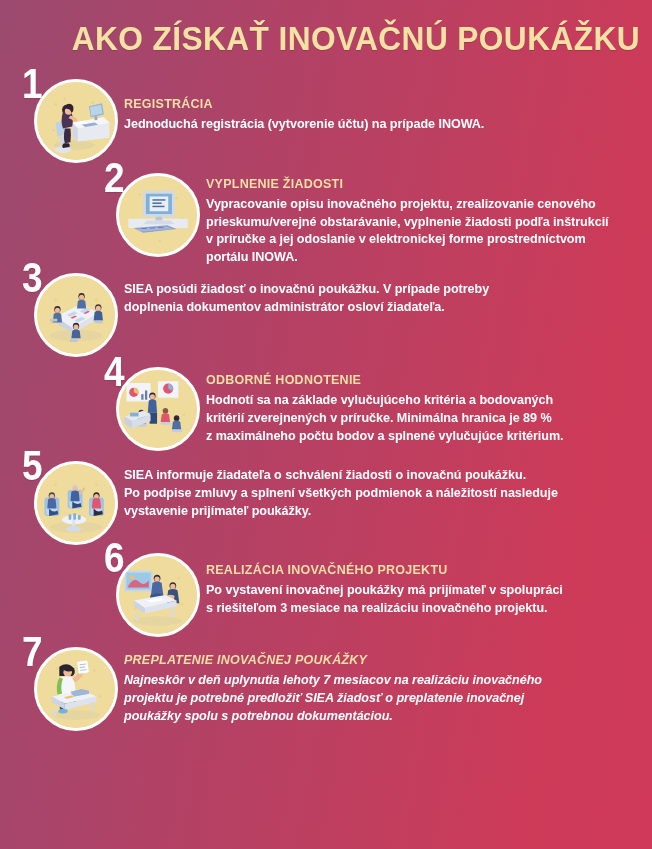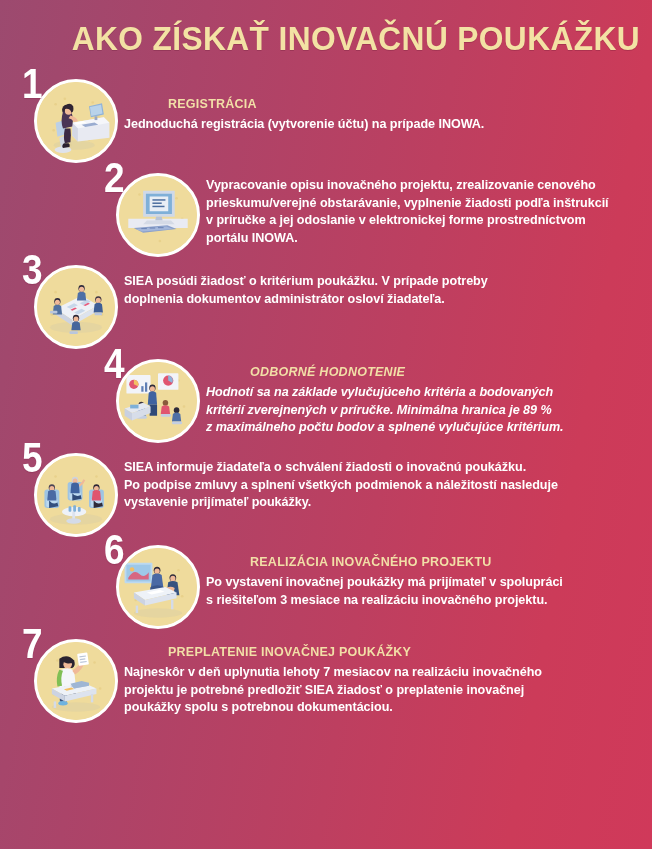--- a/index.html
+++ b/index.html
@@ -95,21 +95,20 @@
   }
 
   .step-head {
     color: #f2dfa7;
     font-size: 12.5px;
     font-weight: bold;
     letter-spacing: 0.25px;
     margin-bottom: 5px;
     font-stretch: condensed;
     text-transform: uppercase;
-    margin-left: 44px;
   }
 
   .step-body {
     color: #ffffff;
     font-size: 12.6px;
     line-height: 1.42;
     font-weight: bold;
     font-stretch: condensed;
     white-space: pre-line;
     letter-spacing: -0.05px;
@@ -120,24 +119,24 @@
   .s2 { margin-top: -4px; }
   .s3 { margin-top: -6px; }
   .s4 { margin-top: -4px; }
   .s5 { margin-top: -4px; }
   .s6 { margin-top: -6px; }
   .s7 { margin-top: -4px; }
 
   .s1 .step-text { padding-top: 24px; }
   .s2 .step-text { padding-top: 10px; }
   .s3 .step-text { padding-top: 14px; }
-  .s4 .step-text { padding-top: 12px; font-style: italic; }
+  .s4 .step-text { padding-top: 12px; }
   .s5 .step-text { padding-top: 12px; }
   .s6 .step-text { padding-top: 16px; }
-  .s7 .step-text { padding-top: 12px; }
+  .s7 .step-text { padding-top: 12px; font-style: italic; }
 </style>
 </head>
 <body>
 
 <div class="title-wrap">
   <h1 class="title">AKO ZÍSKAŤ INOVAČNÚ POUKÁŽKU</h1>
 </div>
 
 <div class="steps">
 
@@ -222,20 +221,21 @@
           <polygon points="18,57 51,54.4 58,57 25,59.8" fill="#a4b7db"></polygon>
           <g fill="#6f87b8">
             <rect x="24" y="56" width="6" height="1.2"></rect>
             <rect x="33" y="55.4" width="6" height="1.2"></rect>
             <rect x="42" y="55" width="6" height="1.2"></rect>
           </g>
         </svg>
       </div>
     </div>
     <div class="step-text">
+      <div class="step-head">VYPLNENIE ŽIADOSTI</div>
       <div class="step-body">Vypracovanie opisu inovačného projektu, zrealizovanie cenového
 prieskumu/verejné obstarávanie, vyplnenie žiadosti podľa inštrukcií
 v príručke a jej odoslanie v elektronickej forme prostredníctvom
 portálu INOWA.</div>
     </div>
   </div>
 
   <div class="step s3 step-indent-0">
     <div class="badge">
       <div class="num">3</div>
@@ -287,21 +287,21 @@
 
           <g fill="#b9c6dd">
             <rect x="14" y="46" width="8" height="3" rx="1"></rect>
             <rect x="62" y="48" width="8" height="3" rx="1"></rect>
             <rect x="35" y="68" width="9" height="3" rx="1"></rect>
           </g>
         </svg>
       </div>
     </div>
     <div class="step-text">
-      <div class="step-body">SIEA posúdi žiadosť o kritérium poukážku. V prípade potreby
+      <div class="step-body">SIEA posúdi žiadosť o inovačnú poukážku. V prípade potreby
 doplnenia dokumentov administrátor osloví žiadateľa.</div>
     </div>
   </div>
 
   <div class="step s4 step-indent-1">
     <div class="badge">
       <div class="num">4</div>
       <div class="circle">
         <svg viewBox="0 0 84 84">
           <circle cx="42" cy="42" r="42" fill="#efdb9c"></circle>

